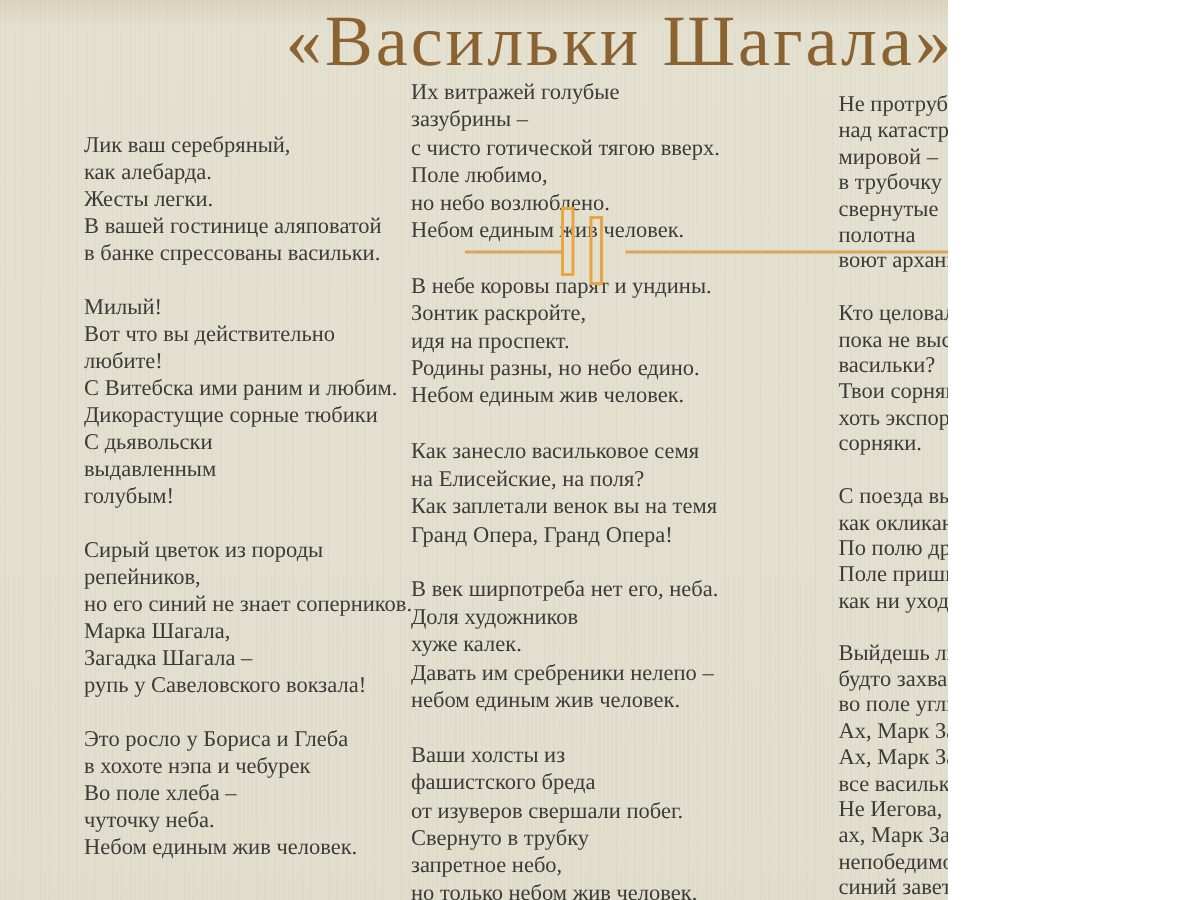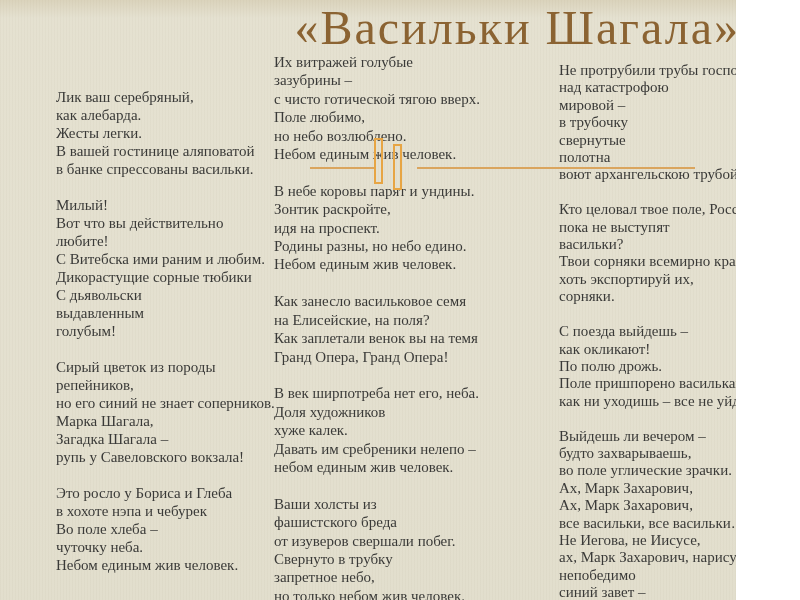--- a/index.html
+++ b/index.html
@@ -1,21 +1,21 @@
 <!DOCTYPE html>
 <html lang="ru" style="--background: #f1efe6; --title: #8b6332; --text: #3a3a38; --accent-rule: #daa55e; --ornament: #e7a544;"><head>
 <meta charset="utf-8">
 <style>
   html, body {
     margin: 0;
     padding: 0;
   }
   .slide {
     position: relative;
-    width: 736px;
+    width: 632px;
     height: 600px;
     overflow: hidden;
     background-color: var(--background, #f1efe6);
     background-image:
       linear-gradient(180deg, #e7e1d0 0%, #f2f0e7 3%, #f1efe6 60%, #efede3 100%),
       repeating-linear-gradient(90deg, rgba(120,110,80,0.03) 0 1px, rgba(0,0,0,0) 1px 3px);
     background-blend-mode: multiply;
     font-family: "Liberation Serif", "DejaVu Serif", serif;
     text-decoration: underline;
   }

